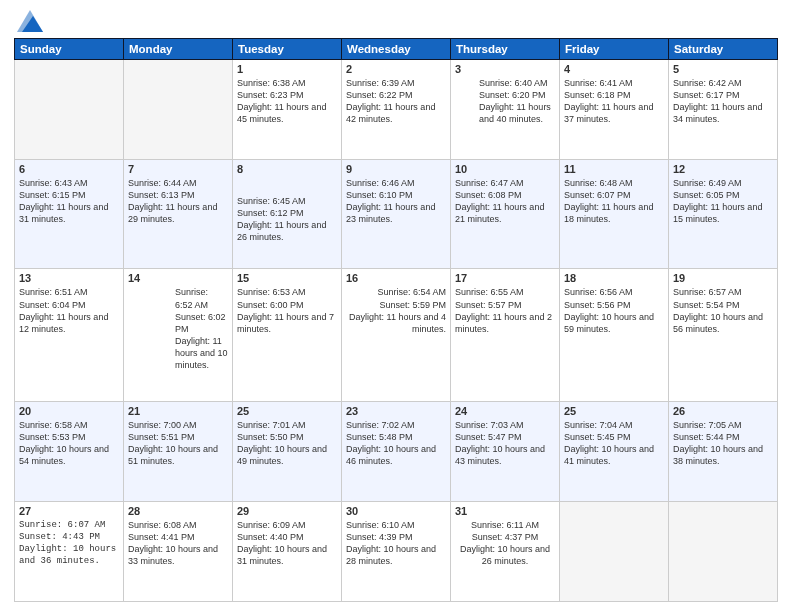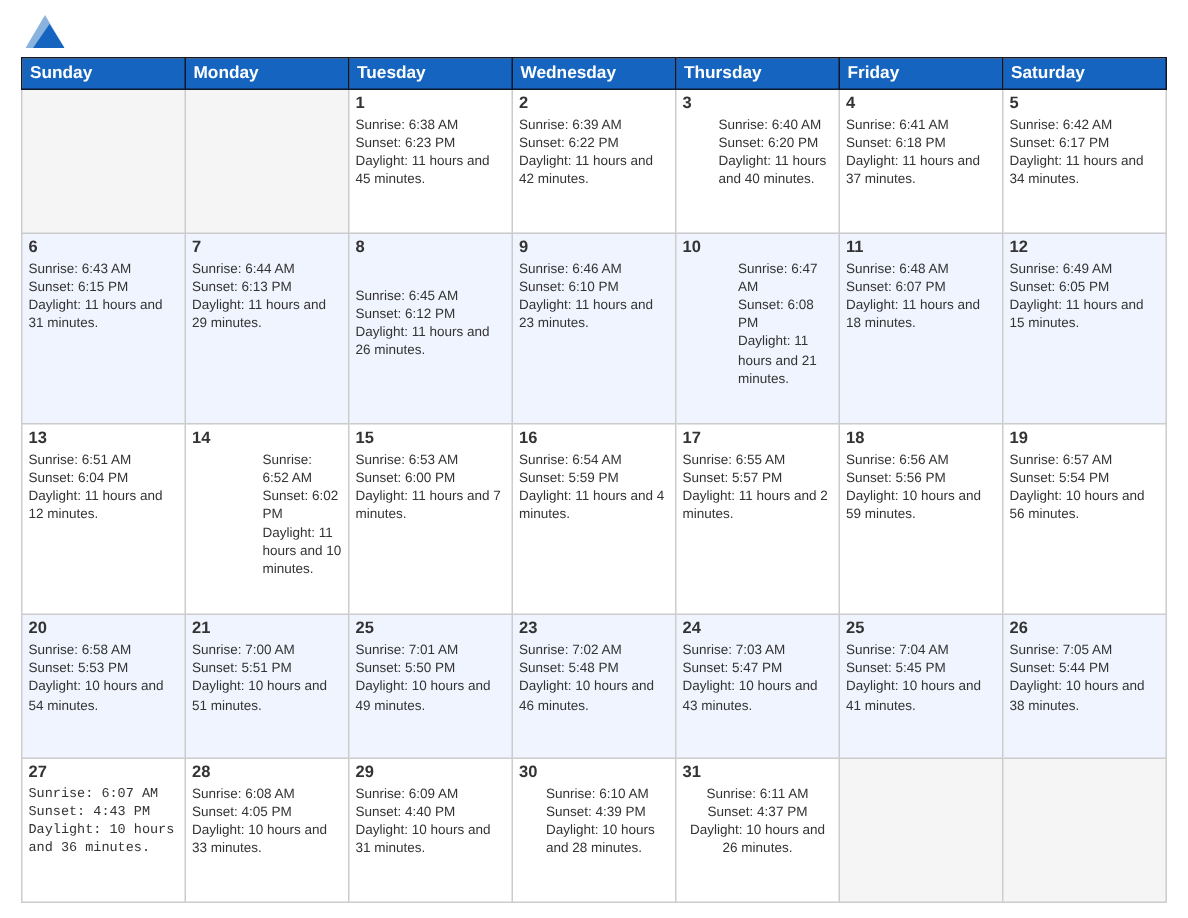--- a/index.html
+++ b/index.html
@@ -170,21 +170,21 @@
 Daylight: 11 hours and 26 minutes.</div>
           </td>
           <td>
             <span class="day-num">9</span>
             <div class="cell-text" style="white-space: pre-line;">Sunrise: 6:46 AM
 Sunset: 6:10 PM
 Daylight: 11 hours and 23 minutes.</div>
           </td>
           <td>
             <span class="day-num">10</span>
-            <div class="cell-text" style="white-space: pre-line; margin-left: 37px;">Sunrise: 6:47 AM
+            <div class="cell-text" style="white-space: pre-line;">Sunrise: 6:47 AM
 Sunset: 6:08 PM
 Daylight: 11 hours and 21 minutes.</div>
           </td>
           <td>
             <span class="day-num">11</span>
             <div class="cell-text" style="white-space: pre-line;">Sunrise: 6:48 AM
 Sunset: 6:07 PM
 Daylight: 11 hours and 18 minutes.</div>
           </td>
           <td>
@@ -208,21 +208,21 @@
 Daylight: 11 hours and 10 minutes.</div>
           </td>
           <td>
             <span class="day-num">15</span>
             <div class="cell-text" style="white-space: pre-line;">Sunrise: 6:53 AM
 Sunset: 6:00 PM
 Daylight: 11 hours and 7 minutes.</div>
           </td>
           <td>
             <span class="day-num">16</span>
-            <div class="cell-text" style="white-space: pre-line;">Sunrise: 6:54 AM
+            <div class="cell-text" style="white-space: pre-line; text-align: right;">Sunrise: 6:54 AM
 Sunset: 5:59 PM
 Daylight: 11 hours and 4 minutes.</div>
           </td>
           <td>
             <span class="day-num">17</span>
             <div class="cell-text" style="white-space: pre-line;">Sunrise: 6:55 AM
 Sunset: 5:57 PM
 Daylight: 11 hours and 2 minutes.</div>
           </td>
           <td>
@@ -285,32 +285,32 @@
         <tr>
           <td>
             <span class="day-num">27</span>
             <div class="cell-text" style="white-space: pre-line; font-family: Liberation Mono, monospace;">Sunrise: 6:07 AM
 Sunset: 4:43 PM
 Daylight: 10 hours and 36 minutes.</div>
           </td>
           <td>
             <span class="day-num">28</span>
             <div class="cell-text" style="white-space: pre-line;">Sunrise: 6:08 AM
-Sunset: 4:05 PM
+Sunset: 4:41 PM
 Daylight: 10 hours and 33 minutes.</div>
           </td>
           <td>
             <span class="day-num">29</span>
             <div class="cell-text" style="white-space: pre-line;">Sunrise: 6:09 AM
 Sunset: 4:40 PM
 Daylight: 10 hours and 31 minutes.</div>
           </td>
           <td>
             <span class="day-num">30</span>
-            <div class="cell-text" style="white-space: pre-line; margin-left: 18px;">Sunrise: 6:10 AM
+            <div class="cell-text" style="white-space: pre-line;">Sunrise: 6:10 AM
 Sunset: 4:39 PM
 Daylight: 10 hours and 28 minutes.</div>
           </td>
           <td>
             <span class="day-num">31</span>
             <div class="cell-text" style="white-space: pre-line; text-align: center;">Sunrise: 6:11 AM
 Sunset: 4:37 PM
 Daylight: 10 hours and 26 minutes.</div>
           </td>
           <td class="empty"></td>

